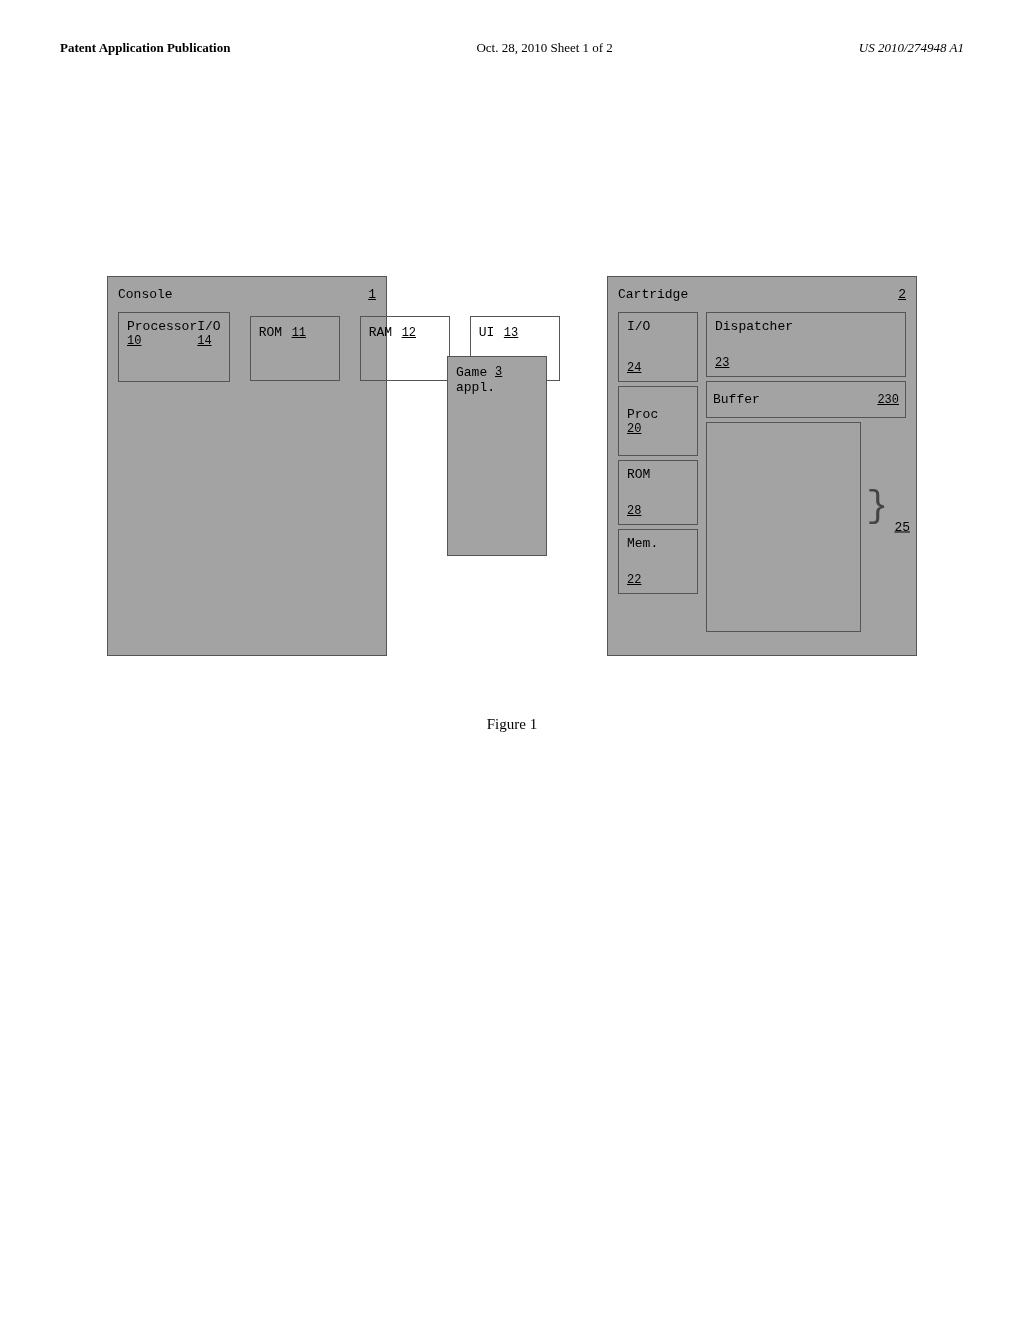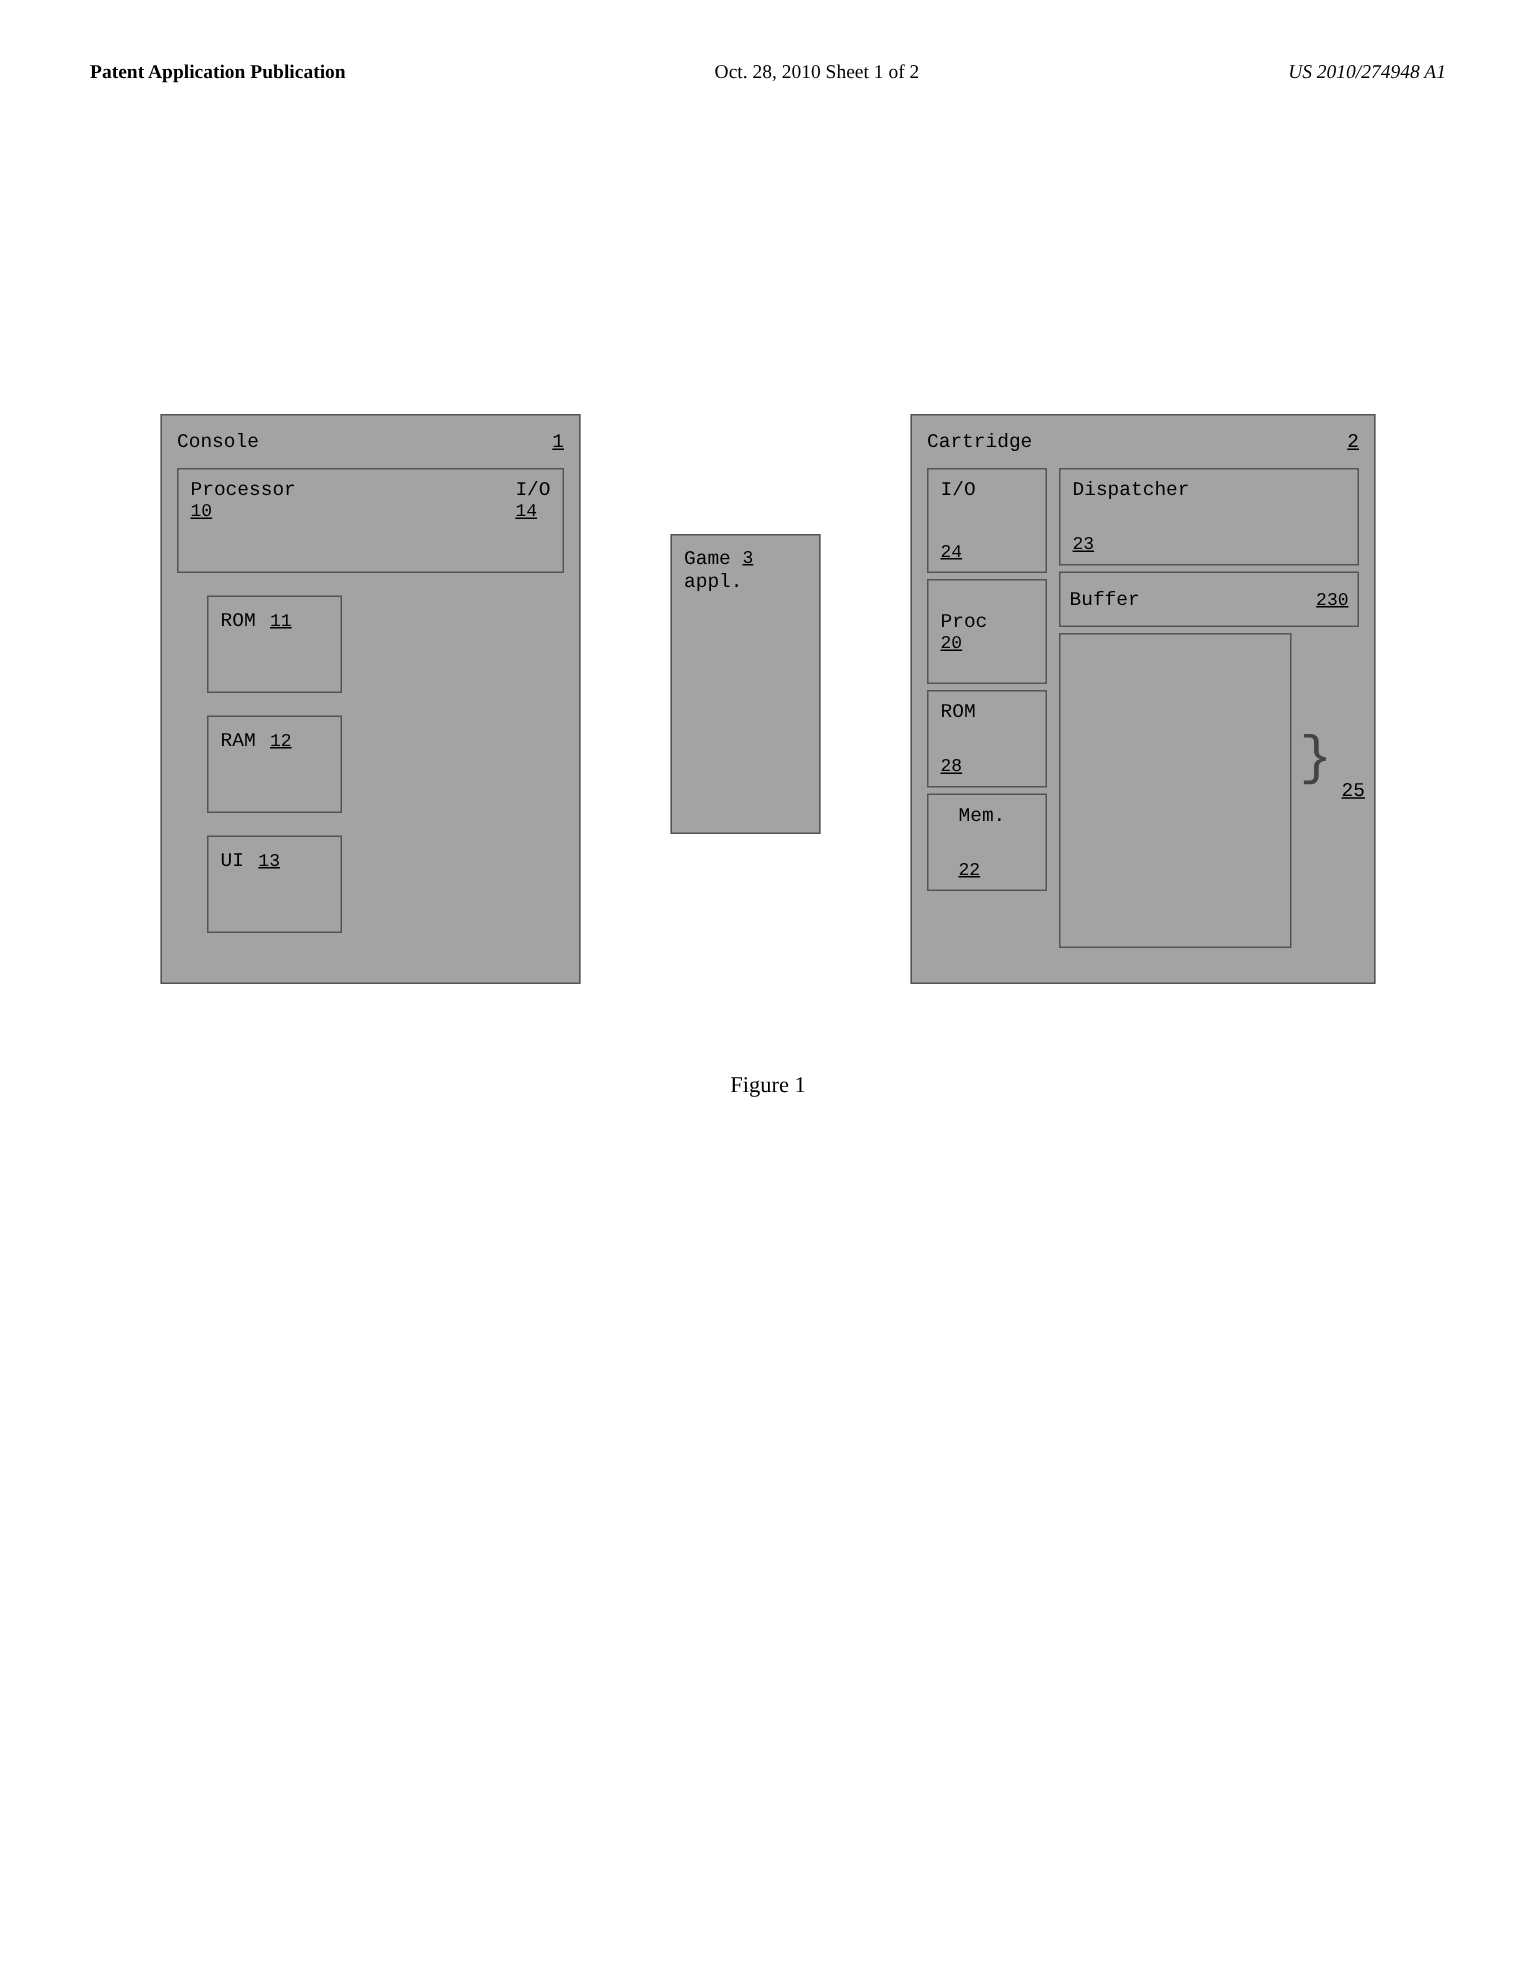--- a/index.html
+++ b/index.html
@@ -91,22 +91,21 @@
     }
 
     .console-inner {
       display: flex;
       gap: 8px;
       height: 310px;
     }
 
     .processor-column {
       display: flex;
-      flex-direction: column;
-      gap: 11px;
+      gap: 0;
       flex: 1;
     }
 
     .processor-box {
       border: 1.5px solid #555;
       padding: 6px 8px;
       display: flex;
       justify-content: space-between;
       align-items: flex-start;
       height: 70px;
@@ -212,21 +211,21 @@
       border: 1.5px solid #555;
       padding: 6px 8px;
       height: 65px;
       display: flex;
       flex-direction: column;
       justify-content: space-between;
     }
 
     .mem-cart-box {
       border: 1.5px solid #555;
-      padding: 6px 20px;
+      padding: 6px 8px;
       height: 65px;
       display: flex;
       flex-direction: column;
       justify-content: space-between;
     }
 
     .dispatcher-box {
       border: 1.5px solid #555;
       padding: 6px 8px;
       height: 70px;

